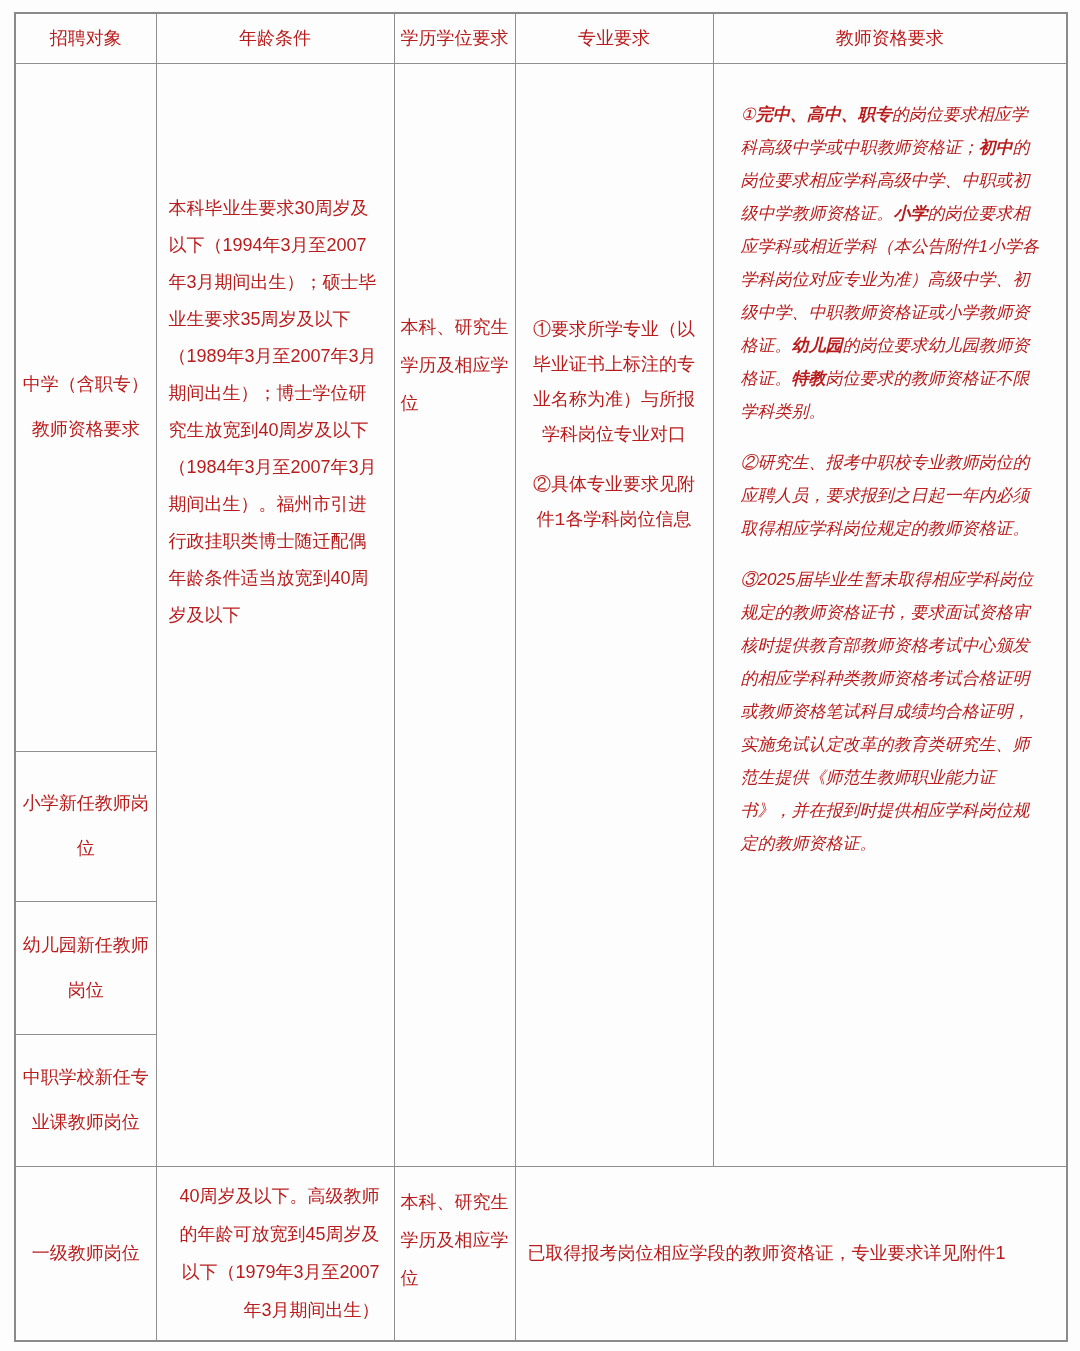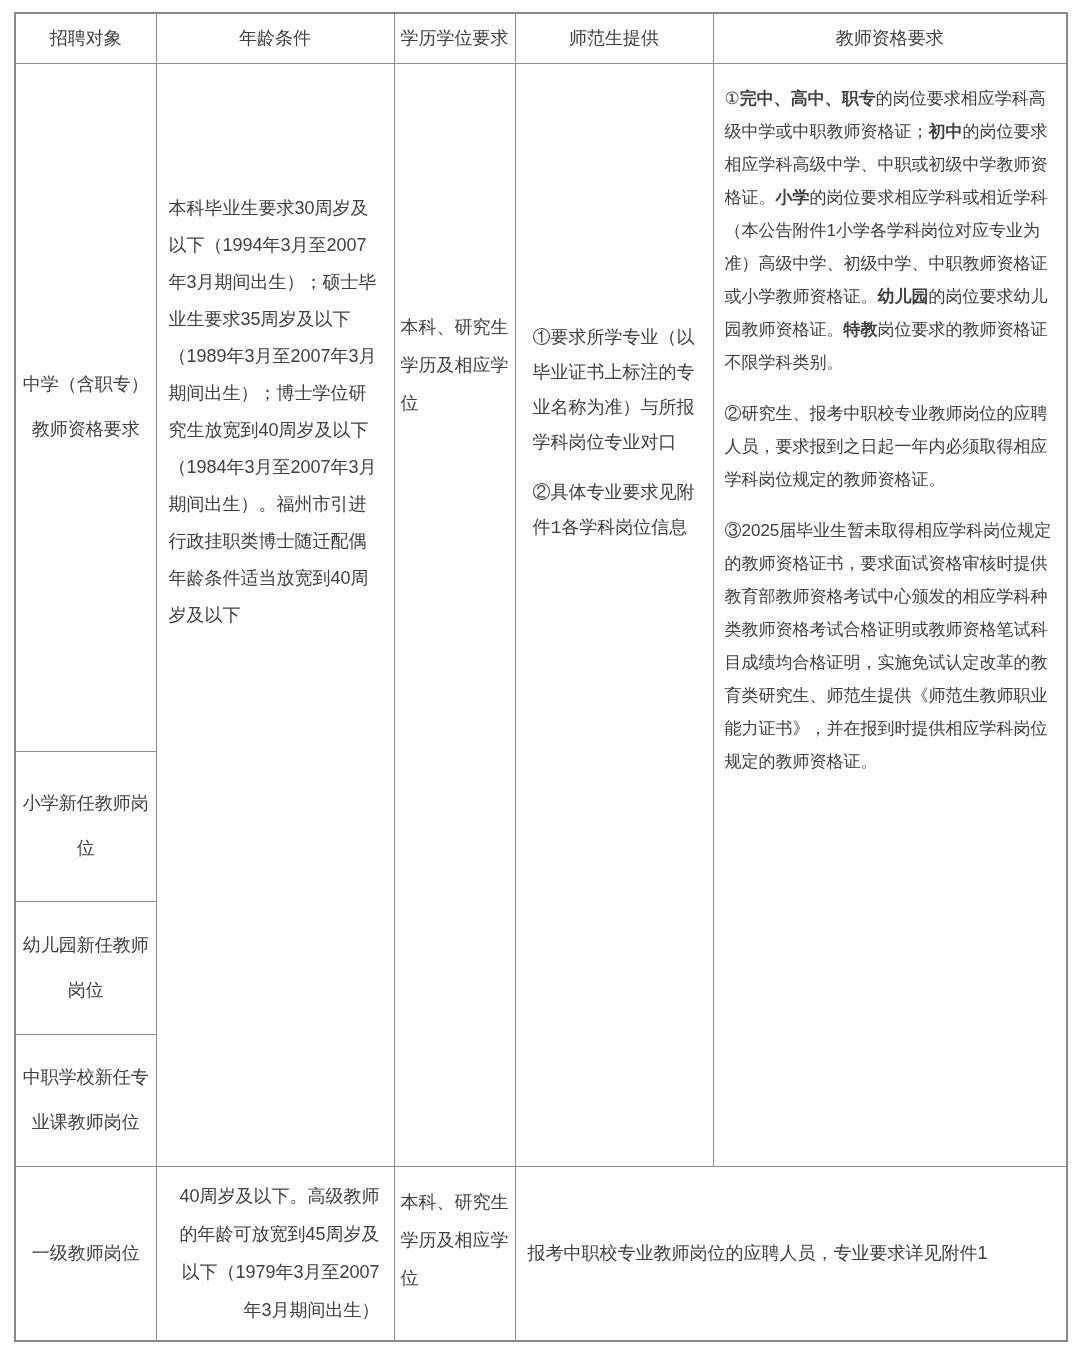--- a/index.html
+++ b/index.html
@@ -12,21 +12,21 @@
   }
   .table-frame {
     position: absolute;
     left: 14px;
     top: 12px;
   }
   table {
     width: 1052px;
     border-collapse: collapse;
     table-layout: fixed;
-    color: #404040;
+    color: #b91c1c;
     font-size: 18px;
     border: 2px solid #8a8a8a;
   }
   th, td {
     border: 1px solid #8f8f8f;
     font-weight: normal;
     overflow: hidden;
   }
   th {
     text-align: center;
@@ -58,30 +58,30 @@
     text-align: left;
     padding: 244px 6px 0 6px;
     line-height: 38px;
   }
   td.major-g1 {
     vertical-align: top;
     text-align: left;
     padding: 248px 9px 0 9px;
     line-height: 35px;
   }
-  td.major-g1 p { margin: 8px; }
+  td.major-g1 p { margin: 0; text-align: center; }
   td.major-g1 p + p { margin-top: 16px; font-family: Liberation Mono, monospace; }
   td.qual-g1 {
     vertical-align: top;
     text-align: left;
     padding: 18px 11px 0 11px;
     font-size: 17px;
     line-height: 33px;
   }
-  td.qual-g1 p { margin: 0; }
+  td.qual-g1 p { margin: 16px; font-style: italic; }
   td.qual-g1 p + p { margin-top: 18px; }
   td.qual-g1 .b { font-weight: bold; }
 
   td.age-g2 {
     vertical-align: middle;
     text-align: right;
     padding: 0 14px 0 11px;
     line-height: 38px;
   }
   td.degree-g2 {
@@ -107,21 +107,21 @@
       <col style="width:238px">
       <col style="width:121px">
       <col style="width:198px">
       <col style="width:354px">
     </colgroup>
     <thead>
       <tr class="r-head">
         <th>招聘对象</th>
         <th>年龄条件</th>
         <th>学历学位要求</th>
-        <th>师范生提供</th>
+        <th>专业要求</th>
         <th>教师资格要求</th>
       </tr>
     </thead>
     <tbody>
       <tr class="r1">
         <td class="pos-cell">中学（含职专）教师资格要求</td>
         <td class="age-g1" rowspan="4">本科毕业生要求30周岁及以下（1994年3月至2007年3月期间出生）；硕士毕业生要求35周岁及以下（1989年3月至2007年3月期间出生）；博士学位研究生放宽到40周岁及以下（1984年3月至2007年3月期间出生）。福州市引进行政挂职类博士随迁配偶年龄条件适当放宽到40周岁及以下</td>
         <td class="degree-g1" rowspan="4">本科、研究生学历及相应学位</td>
         <td class="major-g1" rowspan="4">
           <p>①要求所学专业（以毕业证书上标注的专业名称为准）与所报学科岗位专业对口</p>
@@ -139,17 +139,17 @@
       <tr class="r3">
         <td class="pos-cell">幼儿园新任教师岗位</td>
       </tr>
       <tr class="r4">
         <td class="pos-cell">中职学校新任专业课教师岗位</td>
       </tr>
       <tr class="r5">
         <td class="pos-cell">一级教师岗位</td>
         <td class="age-g2">40周岁及以下。高级教师的年龄可放宽到45周岁及以下（1979年3月至2007年3月期间出生）</td>
         <td class="degree-g2">本科、研究生学历及相应学位</td>
-        <td class="qual-g2" colspan="2">报考中职校专业教师岗位的应聘人员，专业要求详见附件1</td>
+        <td class="qual-g2" colspan="2">已取得报考岗位相应学段的教师资格证，专业要求详见附件1</td>
       </tr>
     </tbody>
   </table>
 </div>
 
 </body></html>

